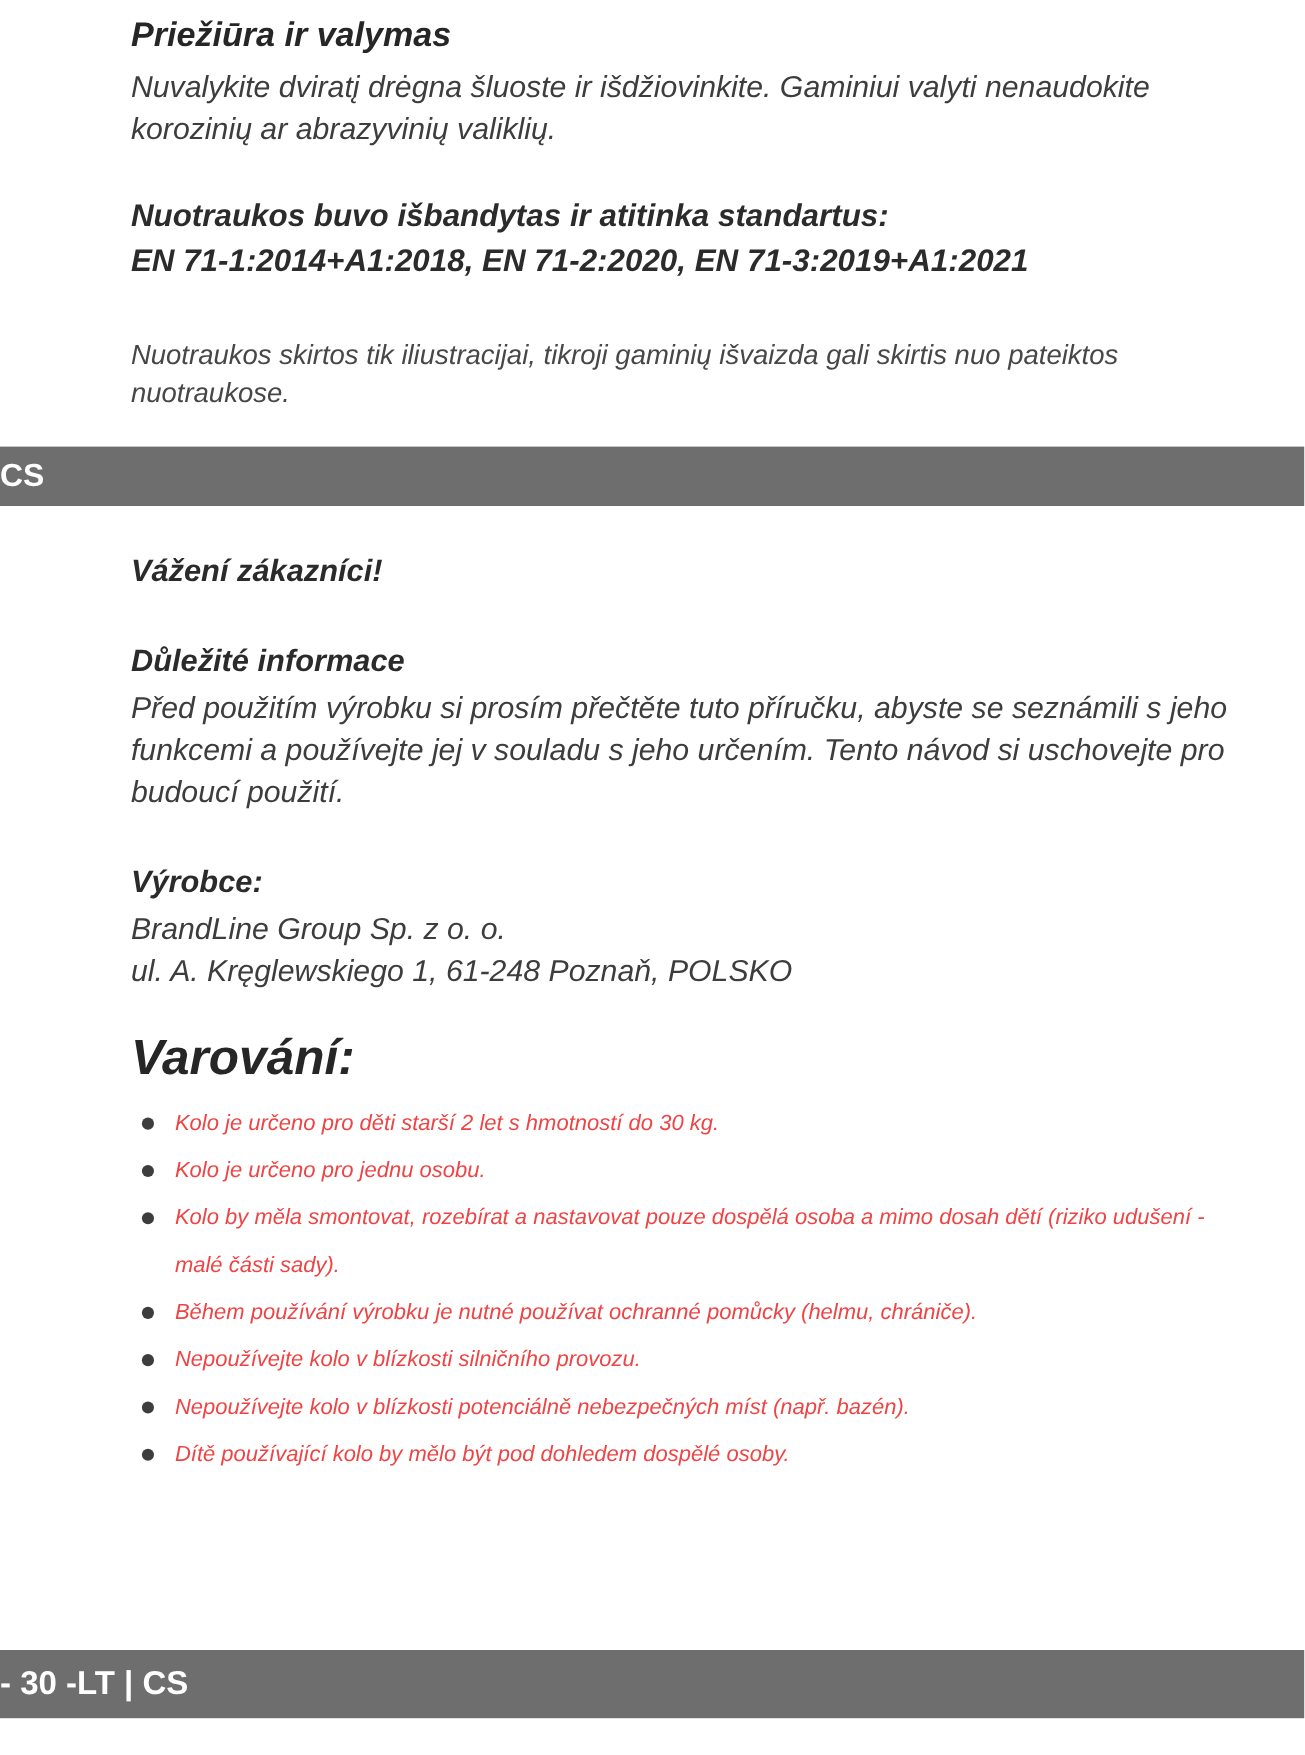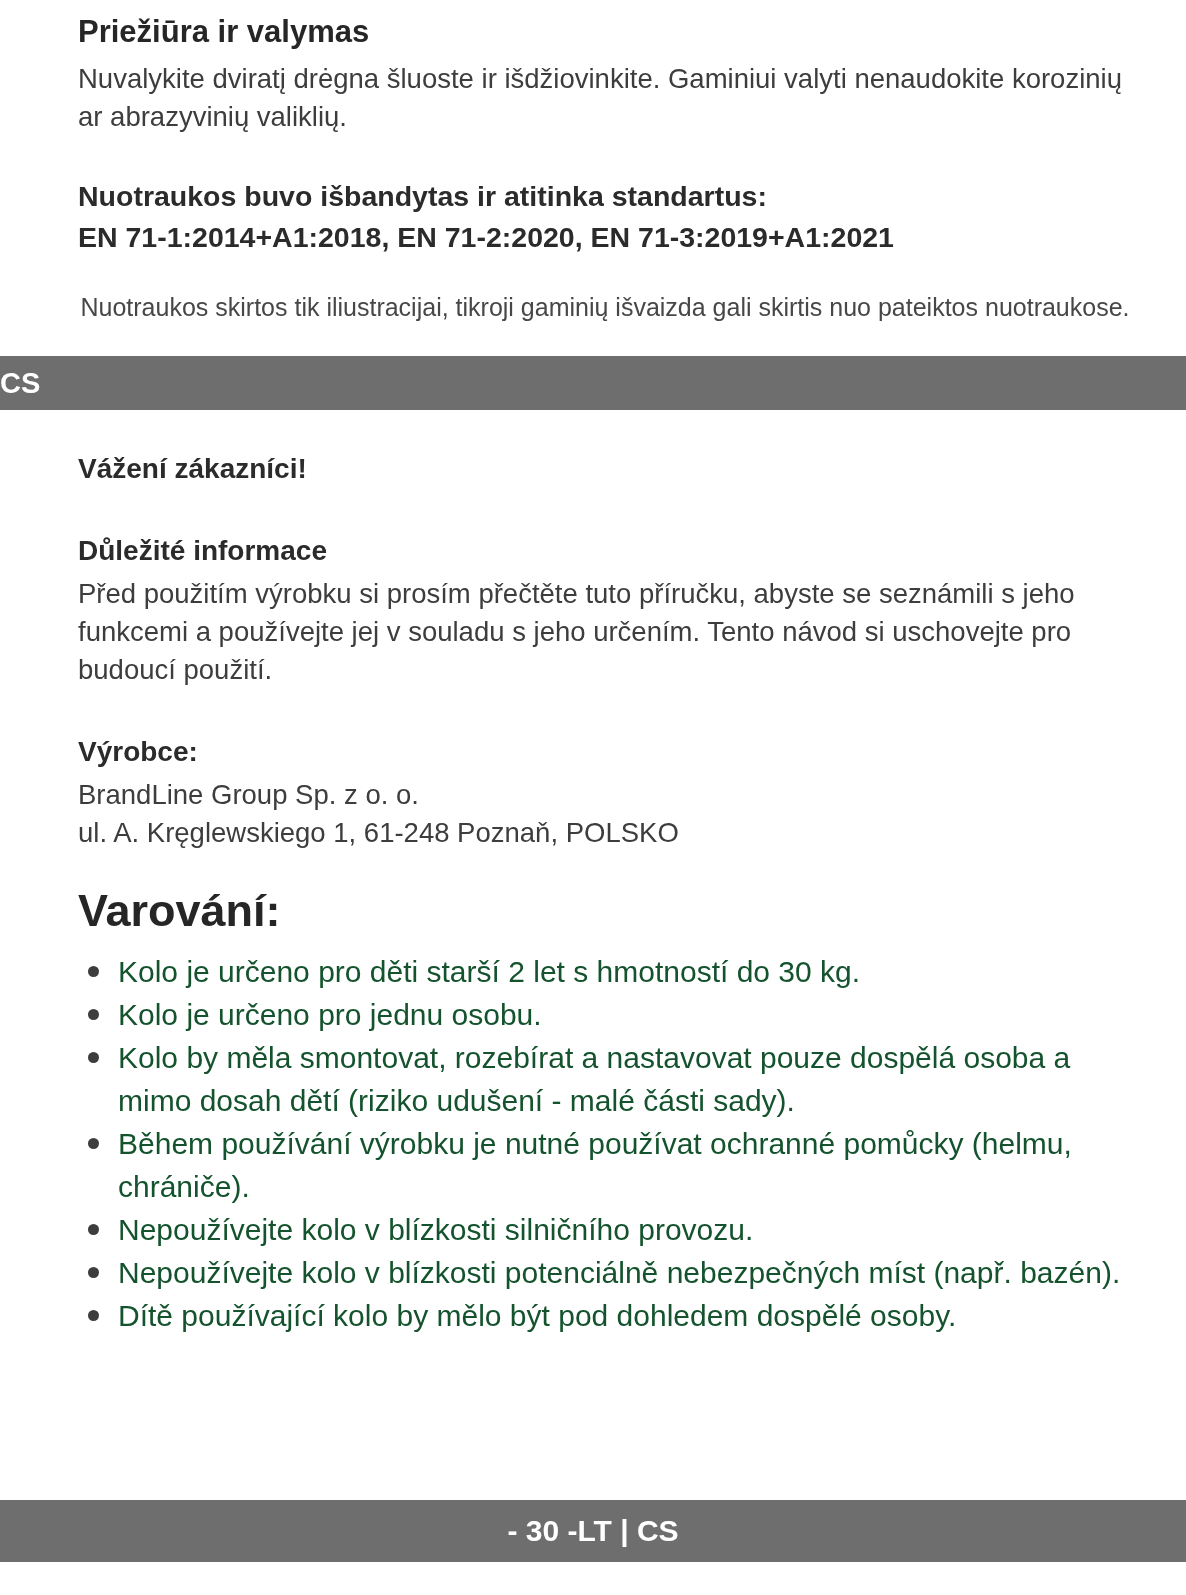--- a/index.html
+++ b/index.html
@@ -8,22 +8,23 @@
     height: 1595px;
     box-sizing: border-box;
     background: #ffffff;
     font-family: "Liberation Sans", sans-serif;
     color: #3d3d3d;
     display: flex;
     flex-direction: column;
     overflow: hidden;
   }
   .content {
-    padding-left: 78px;
+    padding-left: 119px;
     padding-right: 54px;
+    font-style: italic;
   }
   .body-text {
     font-size: 27.5px;
     line-height: 38px;
     margin: 0;
   }
   .section-heading {
     font-size: 31px;
     font-weight: 700;
     color: #262626;
@@ -38,26 +39,25 @@
   }
   .standards {
     margin-top: 40px;
     font-weight: 700;
     color: #2b2b2b;
     font-size: 28.5px;
     line-height: 41px;
   }
   .standards p { margin: 0; }
   .note {
-    margin-top: 32px;
+    margin-top: 48px;
     font-size: 25px;
     line-height: 34px;
     color: #474747;
     margin-bottom: 0;
-    text-align: center;
   }
   .lang-banner {
     margin-top: 32px;
     background: #6e6e6e;
     color: #ffffff;
     font-weight: 700;
     font-size: 29px;
     height: 54px;
     display: flex;
     align-items: center;
@@ -74,44 +74,44 @@
     line-height: 50px;
   }
   ul.warnings {
     list-style: none;
     margin: 0;
     padding: 0;
   }
   ul.warnings li {
     position: relative;
     padding-left: 40px;
-    font-size: 30px;
+    font-size: 20px;
     line-height: 43px;
-    color: #14532d;
+    color: #ef4444;
   }
   ul.warnings li::before {
     content: "";
     position: absolute;
     left: 10px;
     top: 16px;
     width: 11px;
     height: 11px;
     border-radius: 50%;
     background: #3d3d3d;
   }
   .page-footer {
     margin-top: auto;
     margin-bottom: 33px;
     background: #6e6e6e;
     color: #ffffff;
     font-weight: 700;
     font-size: 30px;
     height: 62px;
     line-height: 62px;
-    text-align: center;
+    text-align: left;
   }
 </style>
 </head>
 <body>
 
 <div class="page">
 
   <section class="content">
     <h2 class="section-heading">Priežiūra ir valymas</h2>
     <p class="body-text">Nuvalykite dviratį drėgna šluoste ir išdžiovinkite. Gaminiui valyti nenaudokite korozinių ar abrazyvinių valiklių.</p>

